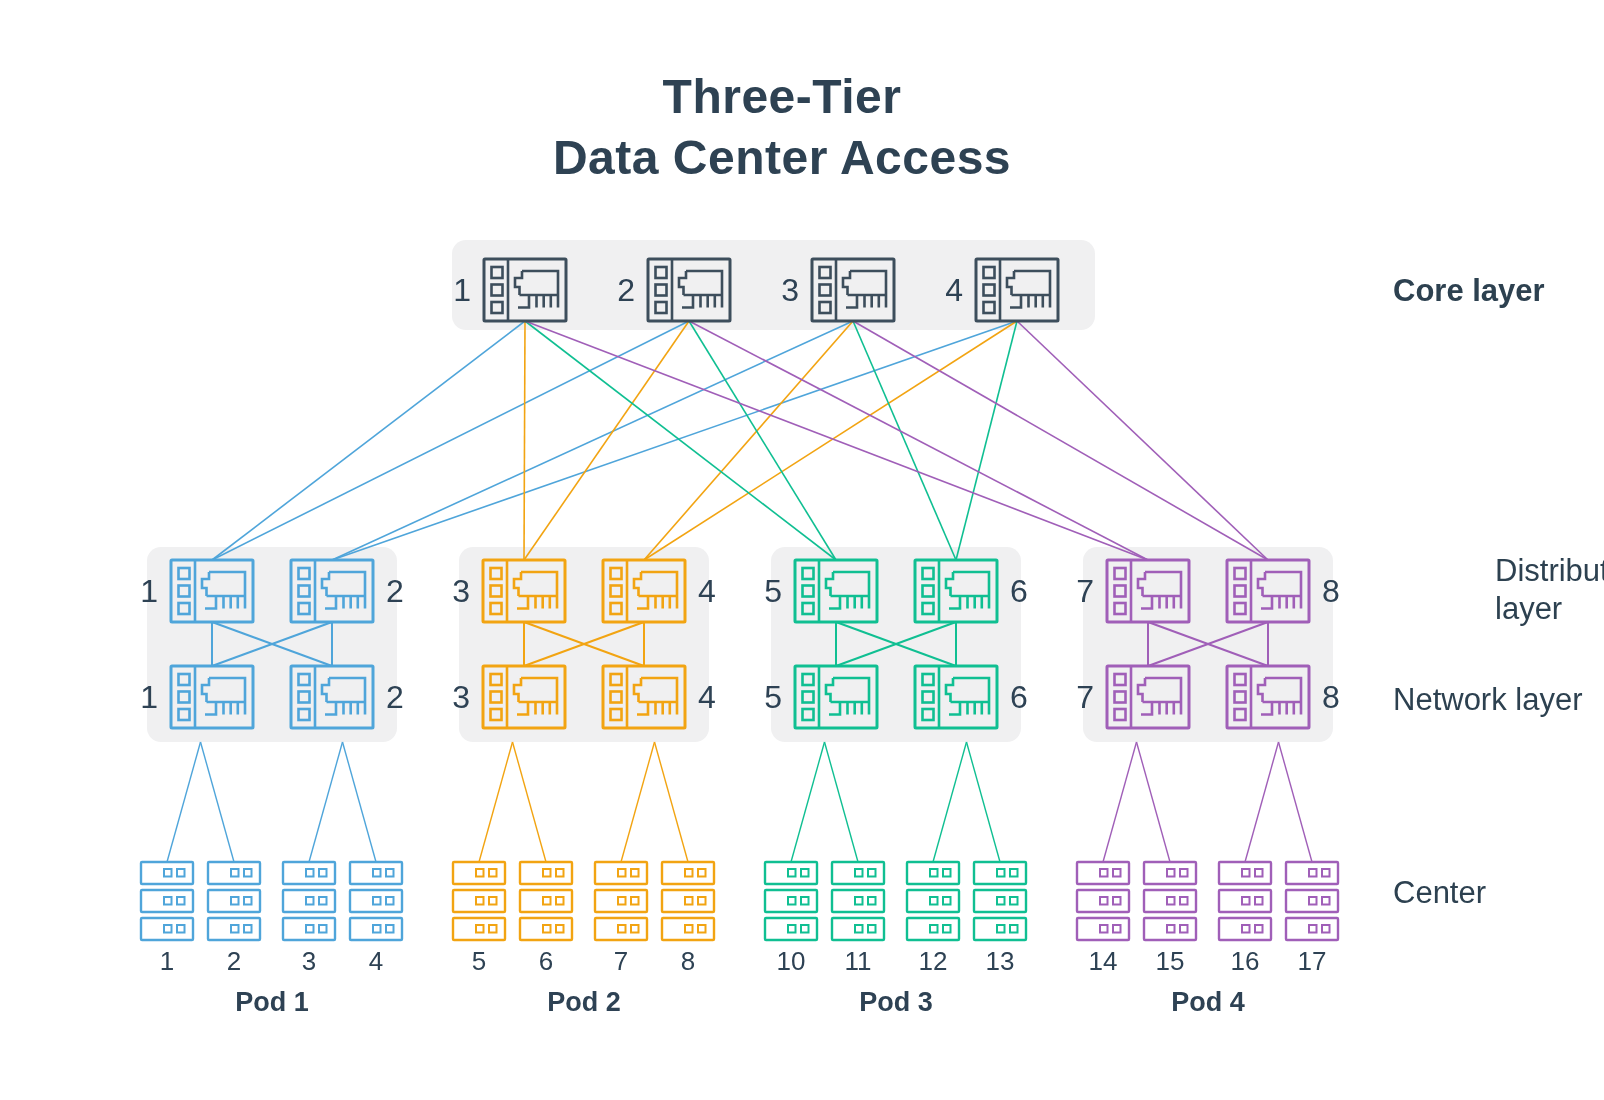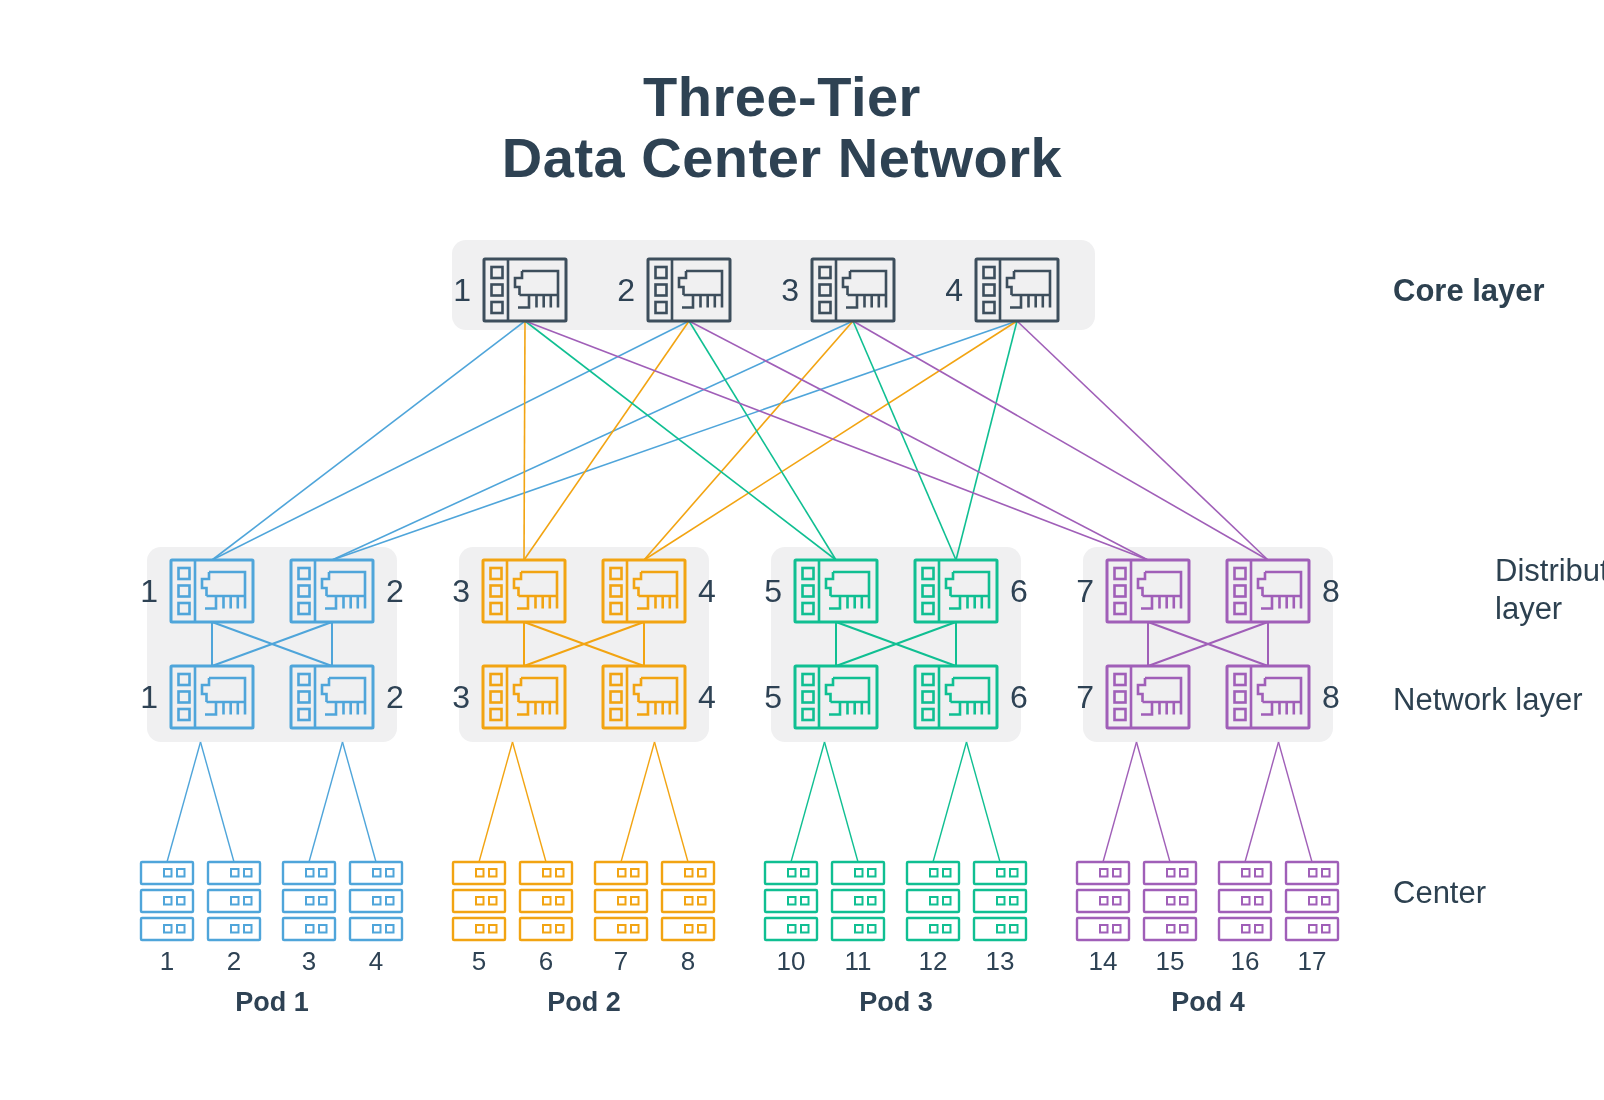--- a/index.html
+++ b/index.html
@@ -1,35 +1,35 @@
 <!DOCTYPE html>
 <html><head>
 <meta charset="utf-8">
 <style>
   html,body{margin:0;padding:0;background:#ffffff;}
   .canvas{position:relative;width:1604px;height:1100px;background:#ffffff;
           font-family:"Liberation Sans",sans-serif;overflow:hidden;}
   .title{position:absolute;left:0;top:66px;width:1564px;text-align:center;
-         font-weight:bold;font-size:56px;line-height:61px;color:#2e4253;letter-spacing:.5px;}
+         font-weight:bold;font-size:48px;line-height:61px;color:#2e4253;letter-spacing:.5px;}
   .layer-label{position:absolute;font-size:31px;line-height:38px;color:#2d4150;}
   #lbl-core{left:1393px;top:272px;font-weight:bold;}
   #lbl-dist{left:1475px;top:552px;width:200px;margin-left:20px;}
   #lbl-access{left:1393px;top:681px;}
   #lbl-servers{left:1393px;top:874px;}
   svg#diagram{position:absolute;left:0;top:0;}
   svg text{font-family:"Liberation Sans",sans-serif;}
 </style>
 </head>
 <body>
 
 <div class="canvas">
 
   <div class="title">
     <div>Three-Tier</div>
-    <div>Data Center Network</div>
+    <div>Data Center Access</div>
   </div>
 
   <svg id="diagram" width="1604" height="1100" viewBox="0 0 1604 1100">
       <g>
         <rect x="452" y="240" width="643" height="90" rx="14" fill="#f0f0f1"></rect>
         <rect x="147" y="547" width="250" height="195" rx="14" fill="#f0f0f1"></rect>
         <rect x="459" y="547" width="250" height="195" rx="14" fill="#f0f0f1"></rect>
         <rect x="771" y="547" width="250" height="195" rx="14" fill="#f0f0f1"></rect>
         <rect x="1083" y="547" width="250" height="195" rx="14" fill="#f0f0f1"></rect>
       </g>

